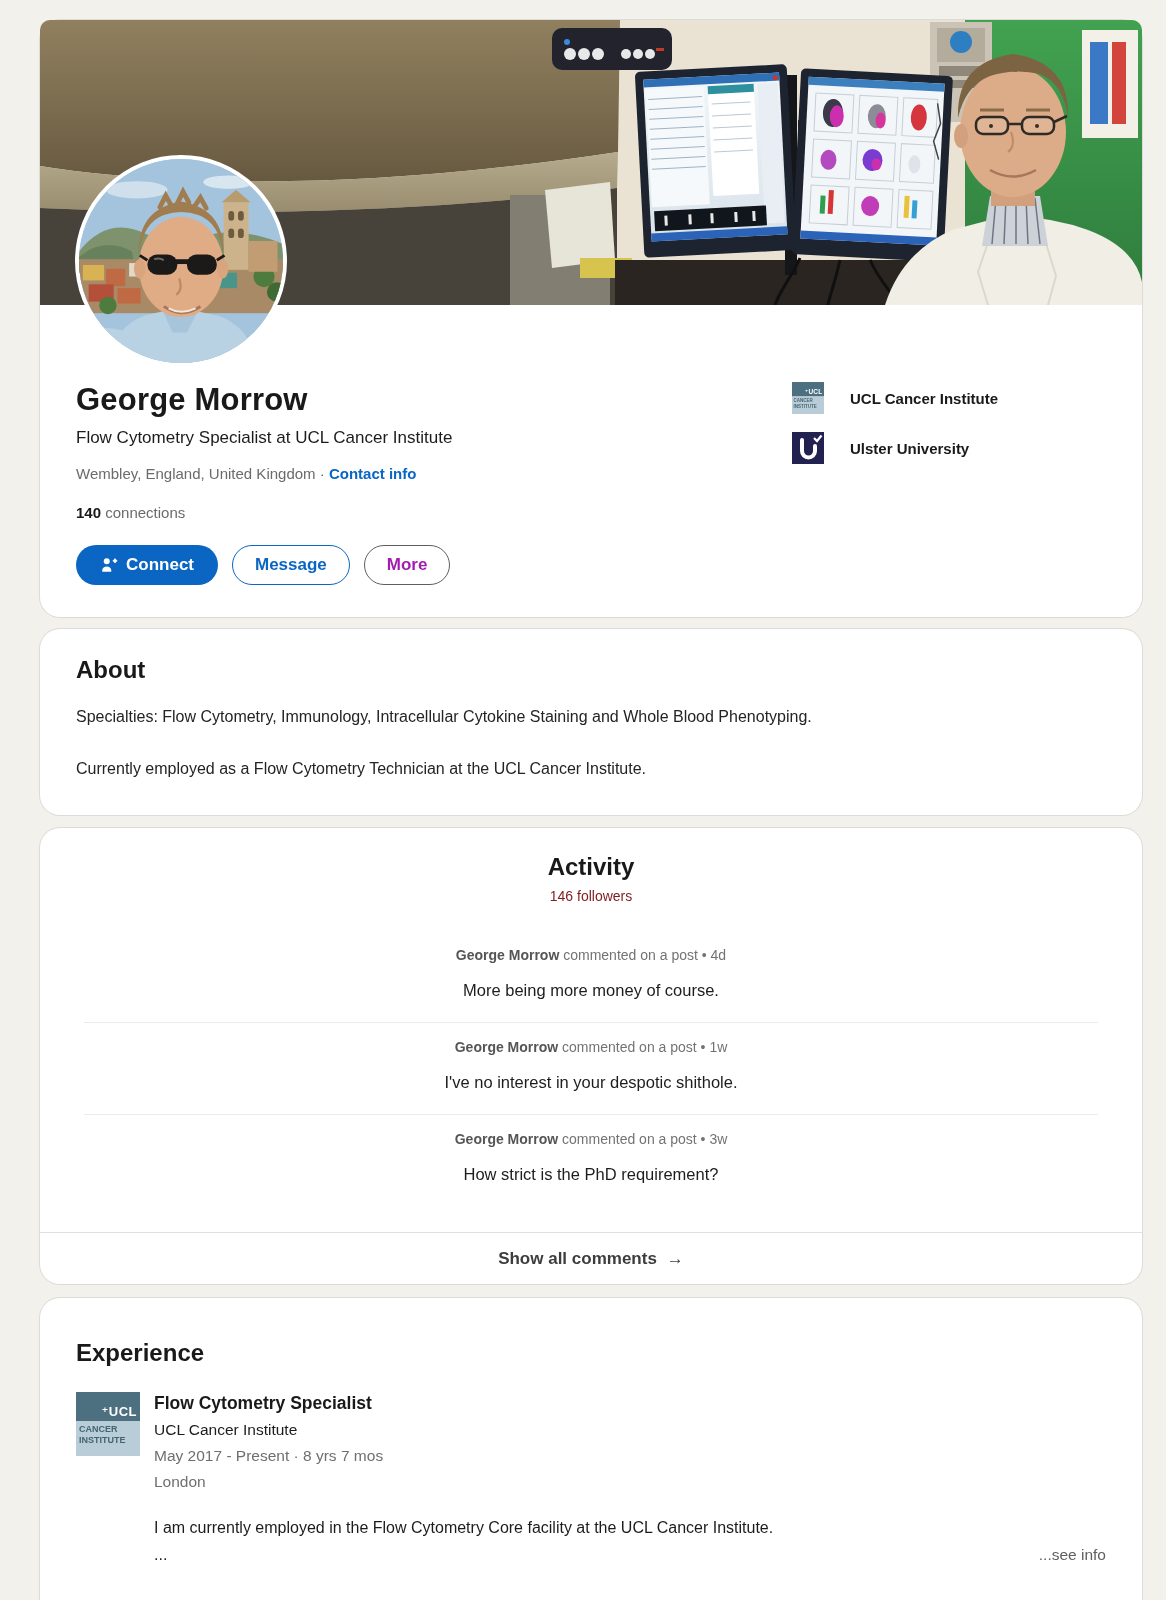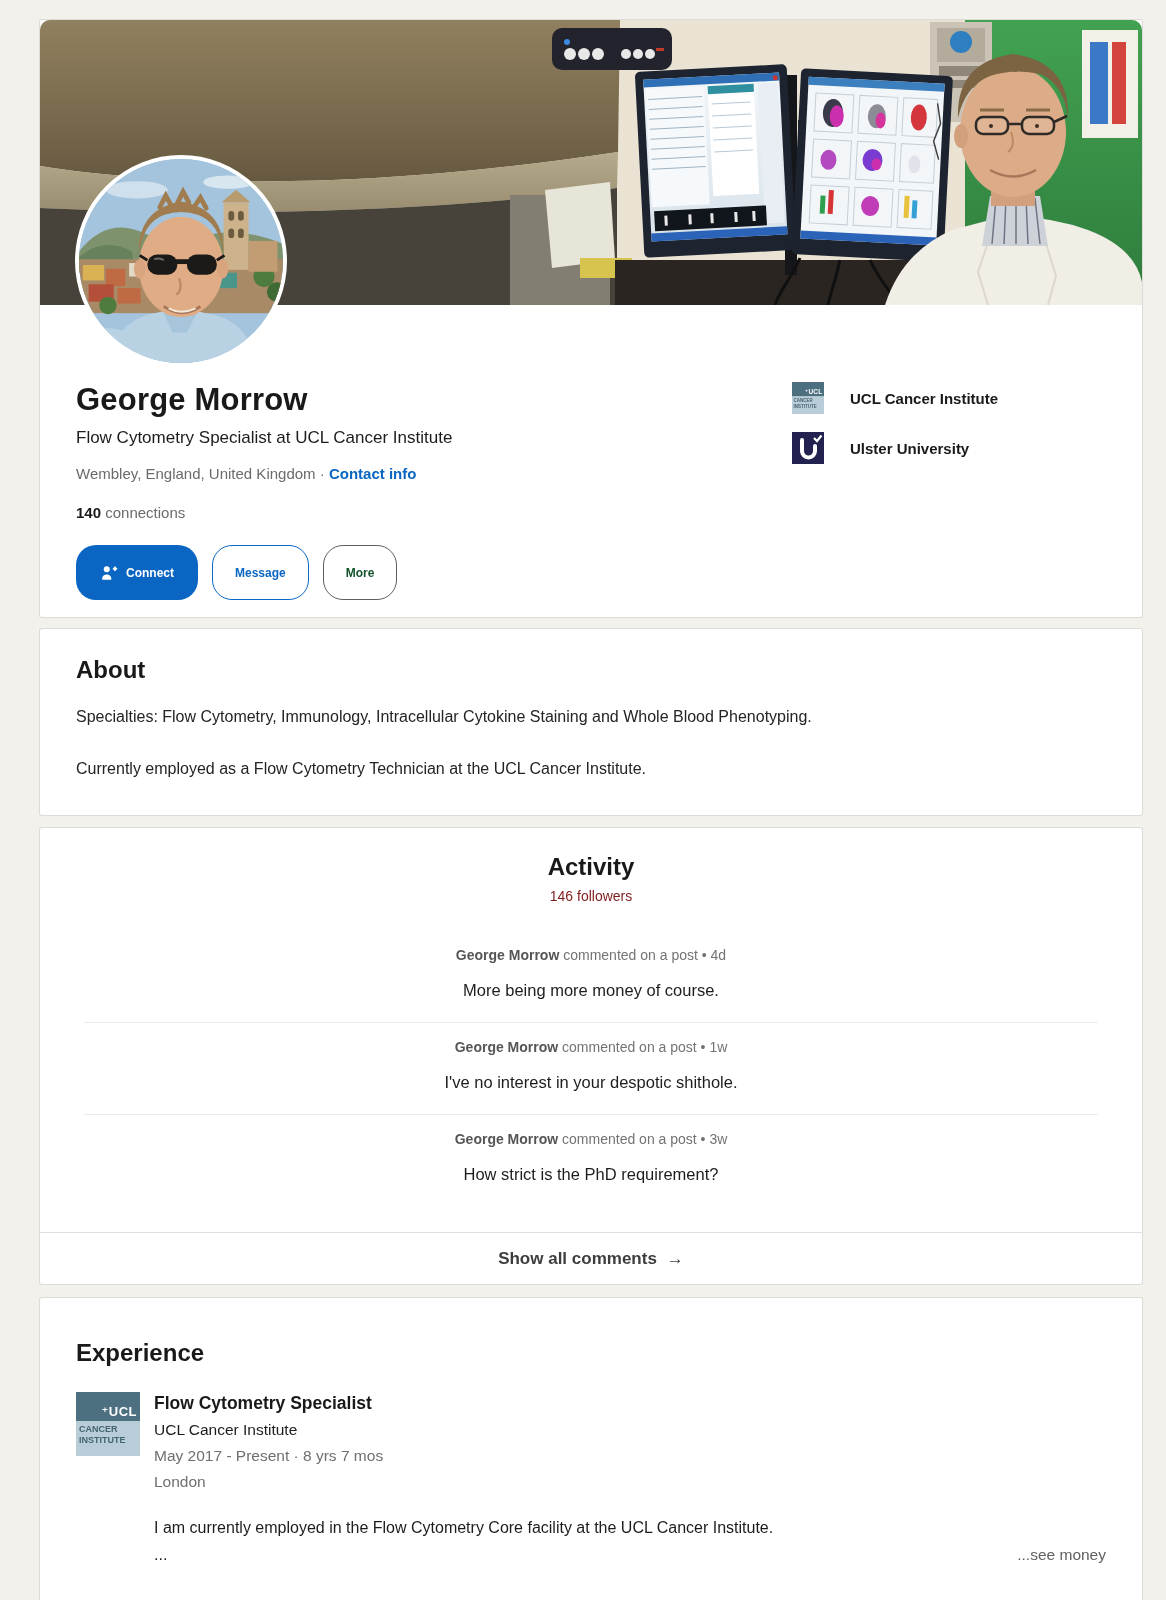--- a/index.html
+++ b/index.html
@@ -6,21 +6,21 @@
   html,body { width:1166px; height:1600px; overflow:hidden; }
   body {
     background:#f3f1ec;
     font-family:"Liberation Sans","DejaVu Sans",sans-serif;
     color:#1c1c1c;
     position:relative;
   }
   .column { position:absolute; left:40px; top:0; width:1102px; }
   .card {
     background:#fff;
-    border-radius:2px;
+    border-radius:20px;
     box-shadow:0 0 0 1px rgba(120,120,120,0.18);
     position:relative;
   }
   
   .profile-card { margin-top:20px; height:597px; }
   .cover {
     width:1102px; height:285px;
     border-radius:10px 10px 0 0;
     overflow:hidden; display:block; position:relative;
   }
@@ -37,29 +37,29 @@
   .profile-info { padding:76px 24px 32px 36px; }
   .profile-name { font-size:31px; font-weight:600; color:#191919; line-height:38px; letter-spacing:0.2px; }
   .profile-headline { font-size:17px; color:#1c1c1c; line-height:26px; margin-top:6px; }
   .profile-location { font-size:15px; color:#6b6b6b; line-height:26px; margin-top:10px; }
   .contact-info { color:#0a66c2; font-weight:700; text-decoration:none; cursor:pointer; }
   .connections { font-size:15px; line-height:28px; margin-top:12px; cursor:pointer; }
   .connections .count { font-weight:700; color:#191919; }
   .connections .label { color:#6b6b6b; }
   .btn-row { display:flex; gap:14px; margin-top:18px; }
   .btn {
-    height:55px; border-radius:20px;
-    font-size:12px; font-weight:600;
+    height:40px; border-radius:20px;
+    font-size:17px; font-weight:600;
     display:inline-flex; align-items:center; justify-content:center;
     padding:0 22px; cursor:pointer; background:#fff; border:none;
     font-family:inherit;
   }
   .btn-connect { background:#0a66c2; color:#fff; gap:8px; padding:0 24px; }
   .btn-message { border:1.5px solid #0a66c2; color:#0a66c2; }
-  .btn-more { border:1.5px solid #5f5f5f; color:#14532d; }
+  .btn-more { border:1.5px solid #5f5f5f; color:#a21caf; }
   
   .org-rail { position:absolute; left:752px; top:362px; display:flex; flex-direction:column; gap:18px; }
   .org-row { display:flex; align-items:center; gap:26px; cursor:pointer; }
   .org-label { font-size:15px; font-weight:600; color:#191919; }
   
   .logo32 { width:32px; height:32px; overflow:hidden; flex:none; }
   .logo64 { width:64px; height:64px; overflow:hidden; flex:none; }
   .ucl64 { width:64px; height:64px; transform-origin:0 0; }
   .logo32 .ucl64 { transform:scale(0.5); }
   .ucl64 .ucl-top {
@@ -454,19 +454,19 @@
         </div>
       </div>
       <div class="exp-body">
         <div class="exp-role">Flow Cytometry Specialist</div>
         <div class="exp-company">UCL Cancer Institute</div>
         <div class="exp-dates">May 2017 - Present · 8 yrs 7 mos</div>
         <div class="exp-location">London</div>
         <div class="exp-desc">I am currently employed in the Flow Cytometry Core facility at the UCL Cancer Institute.</div>
         <div class="exp-footer">
           <span class="exp-ellipsis">...</span>
-          <span class="see-more">...see money</span>
+          <span class="see-more">...see info</span>
         </div>
       </div>
     </div>
   </div>
 
 </div>
 
 </body></html>

